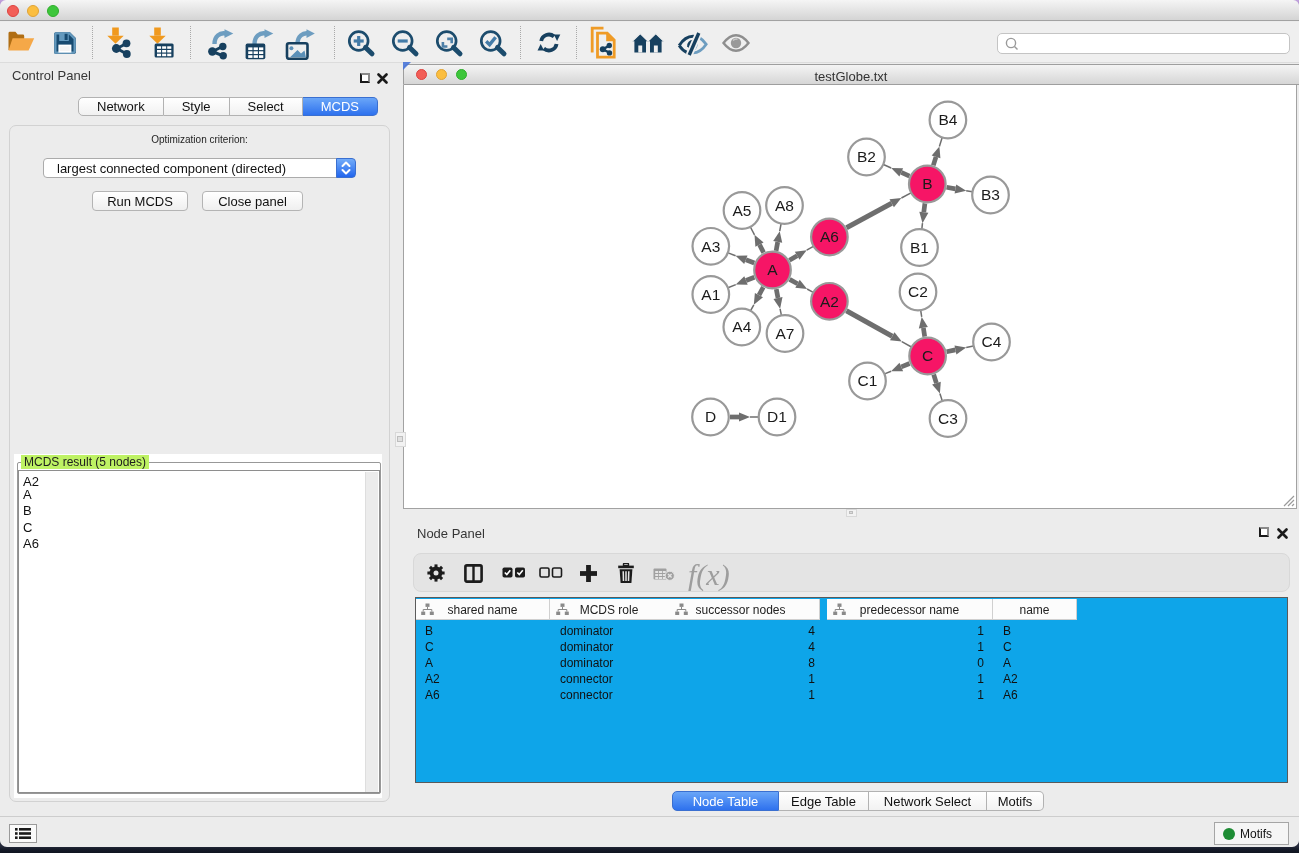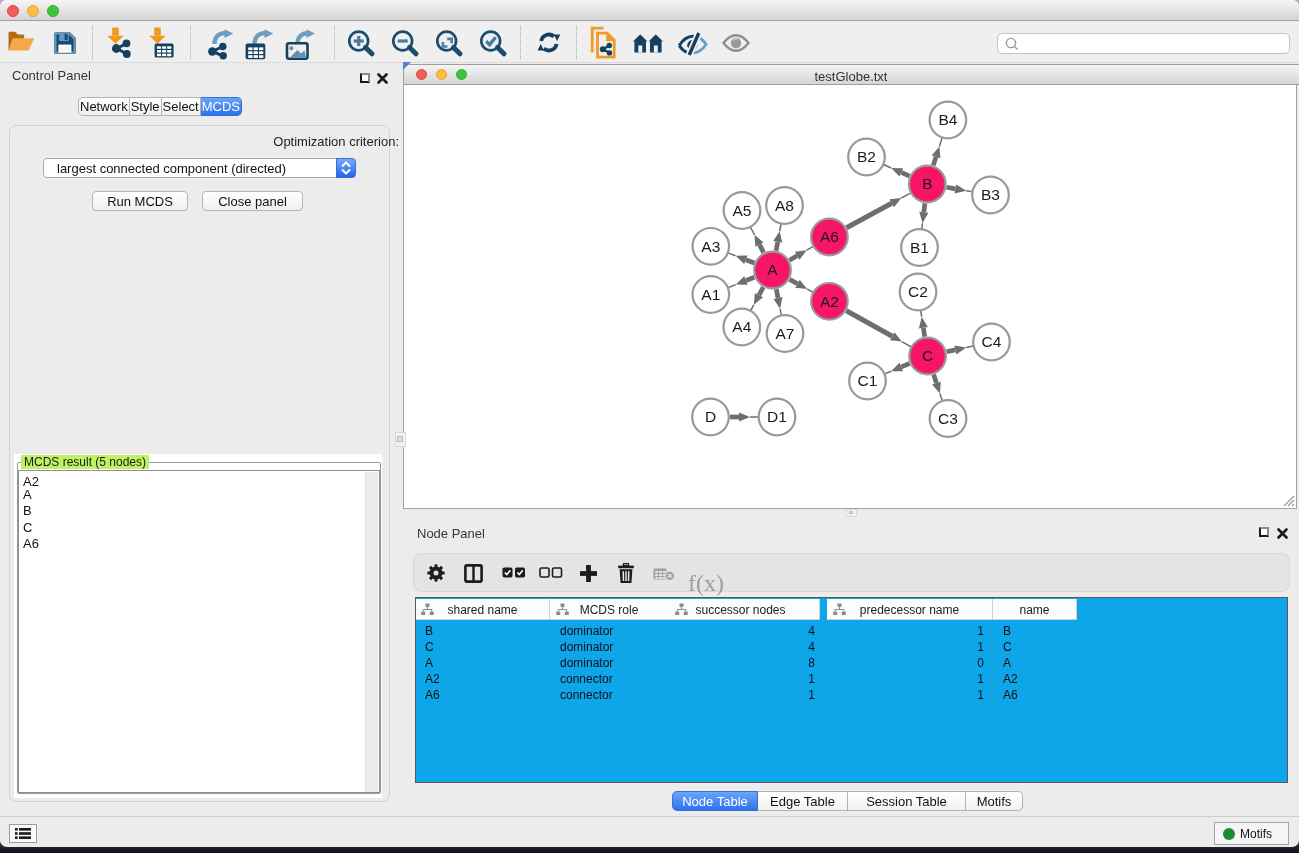--- a/index.html
+++ b/index.html
@@ -9,26 +9,26 @@
 #titlebar{left:0;top:0;width:1299px;height:21px;background:linear-gradient(#f5f5f5,#d4d4d4);border-radius:6px 6px 0 0;border-bottom:1px solid #a2a2a2}
 .tl{border-radius:50%;width:12px;height:12px;top:5px}
 #title{top:4px;width:1299px;text-align:center;font-size:13px;color:#404040}
 #toolbar{left:0;top:22px;width:1299px;height:41px;background:#efefef;border-bottom:1px solid #dcdcdc}
 .sep{top:4px;height:33px;width:0;border-left:1px dotted #a9a9a9}
 #search{left:997px;top:11px;width:293px;height:21px;background:#fff;border:1px solid #c4c4c4;border-radius:5px}
 
 #cpTitle{left:12px;top:68px;font-size:13px;color:#363636}
 .sqicon{width:10px;height:10px;border:2px solid #1a1a1a;border-top-color:#8a8a8a;border-right-color:#8a8a8a;background:#fff}
 .tabs{display:flex}
-.tab{height:19px;border:1px solid #b2b2b2;border-left:none;background:linear-gradient(#ffffff,#f1f1f1);font-size:13px;color:#111;text-align:center;line-height:18px;padding:0 1px}
+.tab{height:19px;border:1px solid #b2b2b2;border-left:none;background:linear-gradient(#ffffff,#f1f1f1);font-size:13px;color:#111;text-align:center;line-height:18px;padding:0 18px}
 .tab.first{border-left:1px solid #b2b2b2;border-radius:5px 0 0 5px}
 .tab.last{border-radius:0 5px 5px 0}
 .tab.sel{background:linear-gradient(#6aa6f8,#2e71ee);color:#fff;border-color:#3a6fd0}
 #cpBox{left:9px;top:125px;width:381px;height:677px;background:#ececec;border:1px solid #d2d2d2;border-radius:7px}
-#optLabel{left:0;top:134px;width:399px;text-align:right;font-size:13px;color:#1d1d1d}
+#optLabel{left:0;top:134px;width:399px;text-align:center;font-size:10px;color:#1d1d1d}
 #dropdown{left:43px;top:158px;width:312px;height:20px;background:#fff;border:1px solid #ababab;border-radius:4px}
 #dropdown .txt{left:13px;top:2px;font-size:13px;color:#111}
 #stepper{left:292px;top:-1px;width:20px;height:20px;border-radius:0 4px 4px 0;background:linear-gradient(#72acf9,#2165ed);border:1px solid #3a6fd0}
 .btn{height:20px;background:linear-gradient(#ffffff,#efefef);border:1px solid #b4b4b4;border-radius:4px;font-size:13px;color:#111;text-align:center;line-height:19px}
 #fieldset{left:17px;top:462px;width:364px;height:332px;border:1px solid #989898;border-radius:2px}
 #legend{left:21px;top:455px;background:#bef264;font-size:12px;color:#1d1d1d;padding:0 3px}
 #mlist{left:18px;top:470px;width:362px;height:323px;background:#fff;border:1px solid #8e8e8e;font-size:13px;color:#111}
 #mlist div{padding-left:4px;height:16.2px;line-height:16.2px}
 #mtrack{right:1px;top:0px;width:13px;height:321px;background:#ececec;border-left:1px solid #dedede}
 
@@ -454,21 +454,21 @@
         <rect x="6" y="7" width="3" height="2"></rect>
         <rect x="9.8" y="7" width="3" height="2"></rect>
         <rect x="2.2" y="10" width="3" height="2"></rect>
         <rect x="6" y="10" width="3" height="2"></rect>
         <rect x="9.8" y="10" width="3" height="2"></rect>
       </g>
     <circle cx="16.8" cy="8.8" r="4.6" fill="#a0a0a0" stroke="#e4e4e4" stroke-width="1"></circle>
     <path d="M15 7 L18.6 10.6 M18.6 7 L15 10.6" stroke="#e4e4e4" stroke-width="1.4"></path>
   </svg>
 
-  <div class="abs" style="left:274px;top:16px;font-family:'Liberation Serif',serif;font-size:24px;color:#9d9d9d">f(x)</div>
+  <div class="abs" style="left:274px;top:4px;font-family:'Liberation Serif',serif;font-style:italic;font-size:30px;color:#9d9d9d">f(x)</div>
 </div>
 <div class="abs" id="ttable">
   <div class="abs hcell" style="left:0;width:134px">
       <span>shared name</span>
     </div>
   <div class="abs hcell" style="left:134px;width:119px">
       <span>MCDS role</span>
     </div>
   <div class="abs hcell" style="left:246px;width:158px">
       <span>successor nodes</span>
@@ -531,23 +531,23 @@
     <div class="abs trow" style="left:369px;top:73px;width:30px;text-align:right">1</div>
     <div class="abs trow" style="left:538px;top:73px;width:30px;text-align:right">1</div>
     <div class="abs trow" style="left:587px;top:73px">A2</div>
   <div class="abs trow" style="left:9px;top:89px">A6</div>
     <div class="abs trow" style="left:144px;top:89px">connector</div>
     <div class="abs trow" style="left:369px;top:89px;width:30px;text-align:right">1</div>
     <div class="abs trow" style="left:538px;top:89px;width:30px;text-align:right">1</div>
     <div class="abs trow" style="left:587px;top:89px">A6</div>
 </div>
 <div class="tabs2">
-  <div class="tab2 sel first" style="width:86px">Node Table</div>
+  <div class="tab2 sel first" style="width:107px">Node Table</div>
     <div class="tab2" style="width:90px">Edge Table</div>
-    <div class="tab2" style="width:118px">Session Table</div>
+    <div class="tab2" style="width:118px">Network Select</div>
     <div class="tab2 last" style="width:57px">Motifs</div>
 </div>
 <div class="abs" id="sbar"></div>
 <div class="abs" style="left:395px;top:432px;width:11px;height:15px;background:#f2f2f2;border:1px solid #d8d8d8"></div>
 <div class="abs" style="left:397px;top:436px;width:6px;height:6px;background:#e0e0e0;border:1px solid #bdbdbd"></div>
 <div class="abs" style="left:846px;top:509px;width:11px;height:8px;background:#f2f2f2;border:1px solid #d8d8d8"></div>
 <div class="abs" style="left:849px;top:511px;width:4px;height:3px;background:#dcdcdc;border:1px solid #bdbdbd"></div>
 <svg class="abs" width="8" height="8" style="left:403px;top:62px">
     <path d="M0 0 H8 L0 8 Z" fill="#3f6fd8" opacity="0.85"></path>
   </svg>

